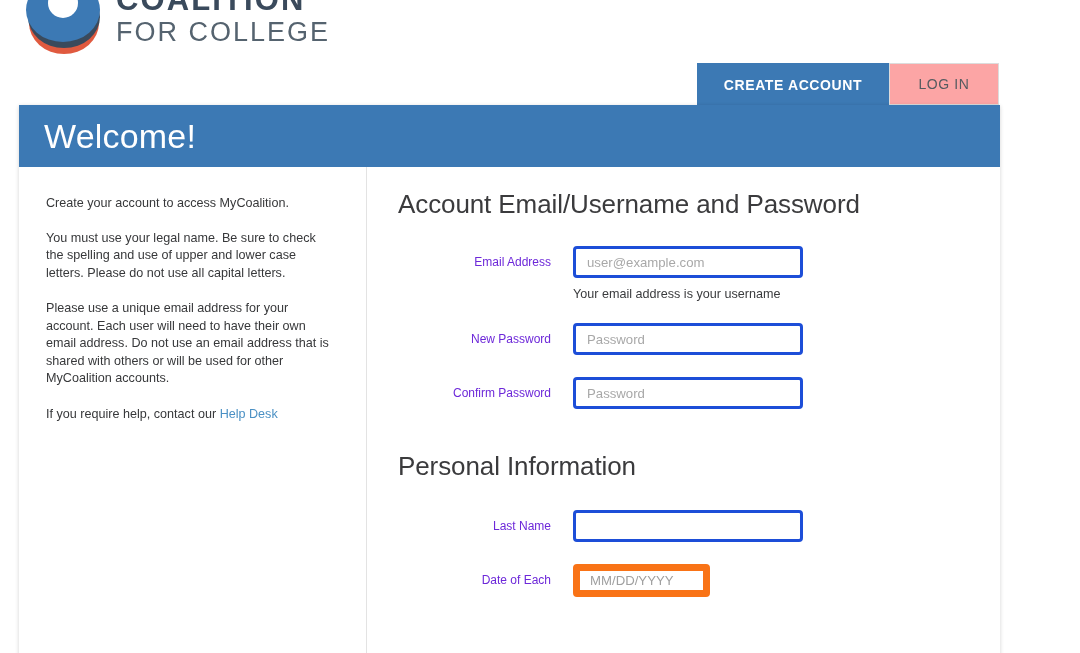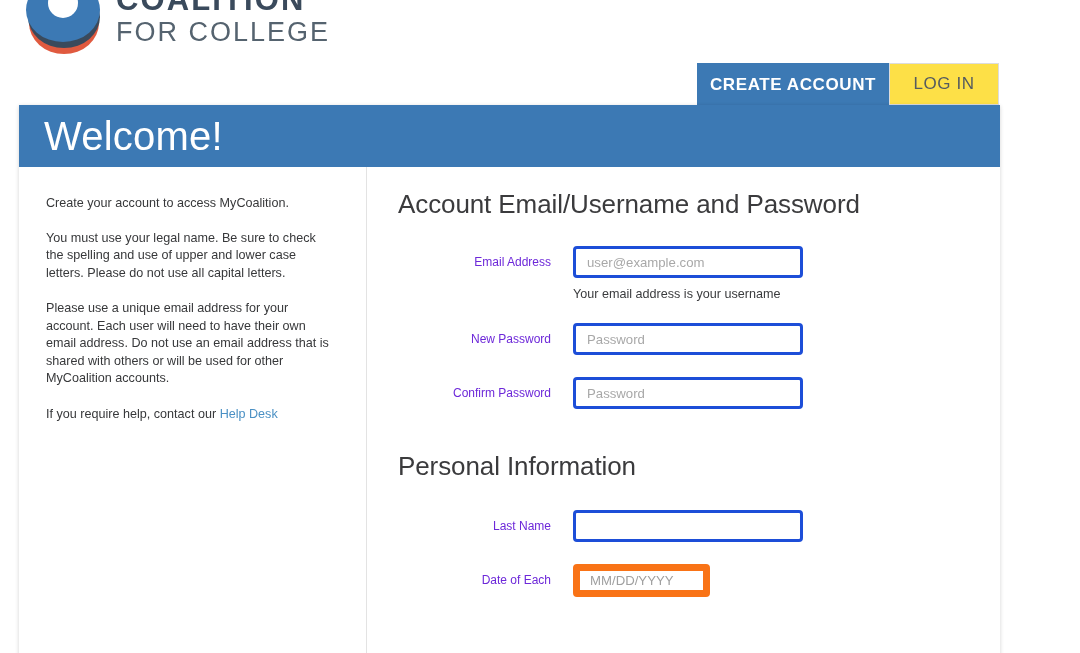--- a/index.html
+++ b/index.html
@@ -51,44 +51,44 @@
     font-family: "Liberation Sans", sans-serif;
   }
 
   
   .tabs {
     position: absolute; left: 697px; top: 63px;
     display: flex; align-items: flex-end;
   }
   .tab {
     height: 42px; display: flex; align-items: center; justify-content: center;
-    font-size: 17px; letter-spacing: 0.6px;
+    font-size: 14px; letter-spacing: 0.6px;
     cursor: pointer; user-select: none;
   }
   .tab-active {
     width: 192px; background: #3c79b4; color: #ffffff; font-weight: 700;
     border: 1px solid #3c79b4; border-bottom: none;
   }
   .tab-inactive {
-    width: 110px; background: #fde047; color: #555b60; font-weight: 400;
+    width: 110px; background: #fca5a5; color: #555b60; font-weight: 400;
     border: 1px solid #dcdcdc; border-bottom: 1px solid #dcdcdc;
   }
 
   
   .panel {
     position: absolute; left: 19px; top: 105px; width: 981px; height: 560px;
     background: #ffffff;
     box-shadow: 0 1px 4px rgba(0,0,0,0.18);
   }
   .banner {
     height: 62px; background: #3c79b4;
     display: flex; align-items: center; padding-left: 25px;
   }
   .banner-title {
-    color: #ffffff; font-size: 40px; font-weight: 400; letter-spacing: 0.2px;
+    color: #ffffff; font-size: 34px; font-weight: 400; letter-spacing: 0.2px;
   }
 
   .panel-body { display: flex; height: calc(100% - 62px); }
 
   
   .sidebar {
     width: 348px; flex: none; padding: 28px 30px 0 27px;
     border-right: 1px solid #e3e3e3;
   }
   .sidebar p {

